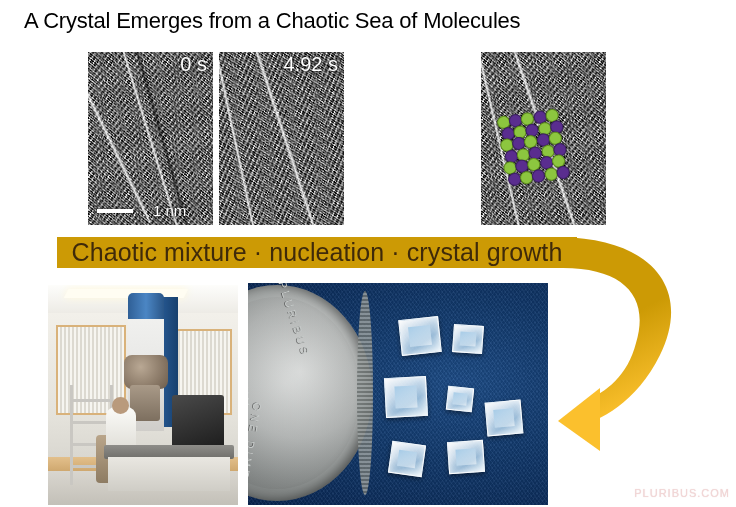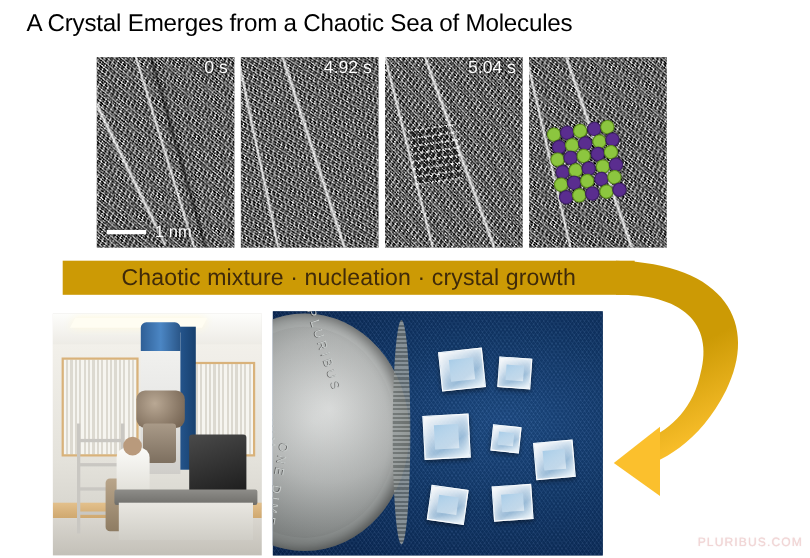--- a/index.html
+++ b/index.html
@@ -45,26 +45,26 @@
   .noise.v2{transform:rotate(-5deg) scale(1.08);}
   .noise.v3{transform:rotate(9deg) scale(1.03);}
 
   
   .streak{position:absolute;border-radius:40%;pointer-events:none;}
   .streak.bright{background:linear-gradient(90deg,rgba(255,255,255,0) 0%,rgba(255,255,255,.85) 45%,rgba(255,255,255,0) 100%);}
   .streak.dark{background:linear-gradient(90deg,rgba(0,0,0,0) 0%,rgba(0,0,0,.55) 45%,rgba(0,0,0,0) 100%);}
 
   .tem-time{
     position:absolute;right:6px;top:1px;
-    color:#fff;font-size:16px;font-weight:400;
+    color:#fff;font-size:20px;font-weight:400;
     text-shadow:0 0 3px rgba(0,0,0,.75),0 0 6px rgba(0,0,0,.5);
     white-space:nowrap;
   }
 
-  .scalebar-wrap{position:absolute;left:9px;bottom:6px;display:flex;align-items:center;gap:8px;}
+  .scalebar-wrap{position:absolute;left:9px;bottom:6px;display:flex;align-items:center;gap:20px;}
   .scalebar{width:36px;height:4px;background:#fff;box-shadow:0 0 3px rgba(0,0,0,.7);}
   .scalebar-label{
     color:#fff;font-size:15px;
     text-shadow:0 0 3px rgba(0,0,0,.8),0 0 6px rgba(0,0,0,.55);
     white-space:nowrap;
   }
 
   
   .ion-legend{position:absolute;right:4px;top:4px;}
   .ion-row{display:flex;align-items:center;height:22px;}
@@ -91,21 +91,21 @@
     box-shadow:0 0 1px rgba(0,0,0,.55);
   }
   .lat-dot.na{background:#5a2d8f;border:1px solid #3f2069;}
   .lat-dot.cl{background:#8cc63f;border:1px solid #60901f;}
 
   
   .flow-svg{position:absolute;left:0;top:225px;width:736px;height:250px;overflow:visible;}
   .banner-text{
     position:absolute;left:57px;top:237px;width:520px;height:31px;
     display:flex;align-items:center;justify-content:center;
-    font-size:21px;color:#3f2a0a;white-space:nowrap;
+    font-size:25px;color:#3f2a0a;white-space:nowrap;
     letter-spacing:.1px;
   }
 
   
   .photo{position:absolute;overflow:hidden;}
   .photo-lab{left:48px;top:285px;width:190px;height:220px;background:#e8e6e1;}
   .photo-salt{left:248px;top:283px;width:300px;height:222px;background:#123056;}
 
   
   .lab-ceiling{position:absolute;left:0;top:0;width:190px;height:30px;background:linear-gradient(180deg,#fdfdfb,#eceae4);}
@@ -184,30 +184,20 @@
       </div>
     </div>
 
     <div class="tem-panel p1">
       <div class="noise v2"></div>
       <div class="streak bright" style="left:14px;top:-12px;width:4px;height:200px;transform:rotate(-12deg);"></div>
       <div class="streak bright" style="left:64px;top:-10px;width:5px;height:195px;transform:rotate(-18deg);"></div>
       <div class="tem-time">4.92 s</div>
     </div>
 
-    <div class="tem-panel p2">
-      <div class="noise v3"></div>
-      <div class="streak bright" style="left:20px;top:-12px;width:4px;height:198px;transform:rotate(-14deg);"></div>
-      <div class="streak bright" style="left:66px;top:-10px;width:5px;height:196px;transform:rotate(-20deg);"></div>
-      <div style="position:absolute;left:24px;top:62px;width:44px;height:52px;transform:rotate(-8deg);
-                  background-image:repeating-linear-gradient(0deg,rgba(255,255,255,.55) 0 2px,rgba(0,0,0,.35) 2px 7px),
-                                   repeating-linear-gradient(90deg,rgba(255,255,255,.5) 0 2px,rgba(0,0,0,.3) 2px 7px);
-                  mix-blend-mode:overlay;"></div>
-      <div class="tem-time">5.04 s</div>
-    </div>
 
     <div class="tem-panel p3">
       <div class="noise v1"></div>
       <div class="streak bright" style="left:16px;top:-12px;width:4px;height:200px;transform:rotate(-13deg);"></div>
       <div class="streak bright" style="left:62px;top:-10px;width:5px;height:198px;transform:rotate(-19deg);"></div>
 
 
       <div class="lattice" id="lattice" style="transform: rotate(-8deg);">
           <div class="lat-dot cl" style="left: 0px; top: 0px;"></div>
           <div class="lat-dot na" style="left: 12.2px; top: 0px;"></div>

